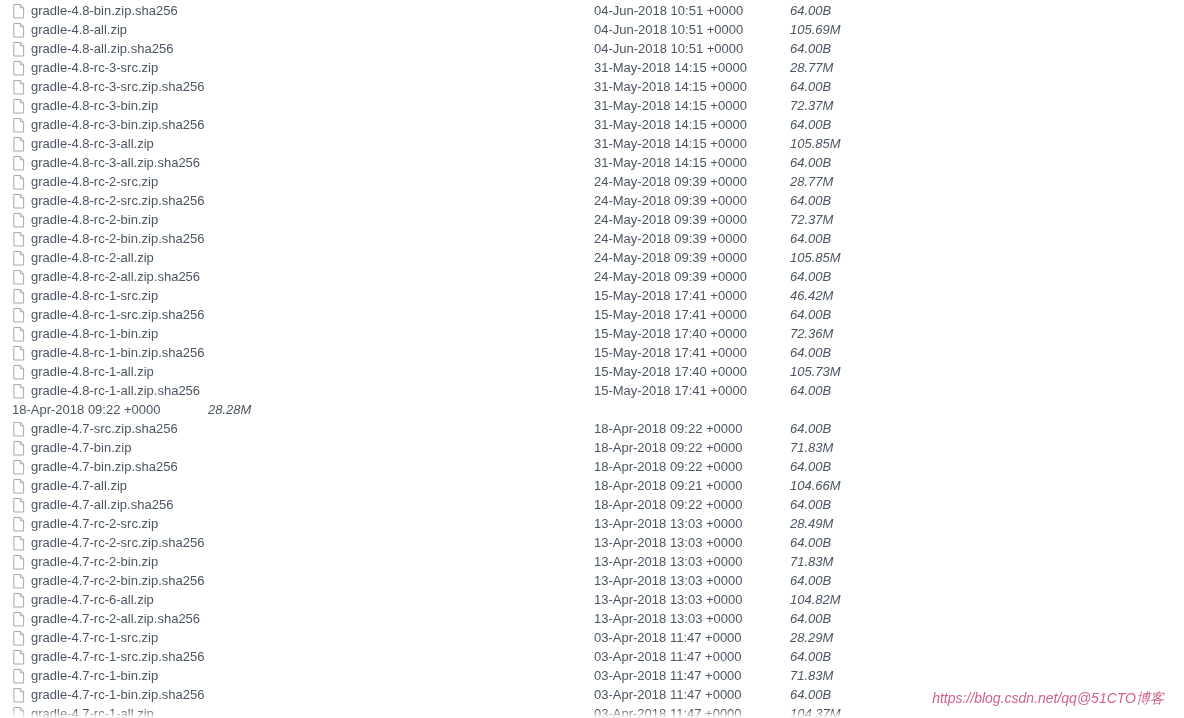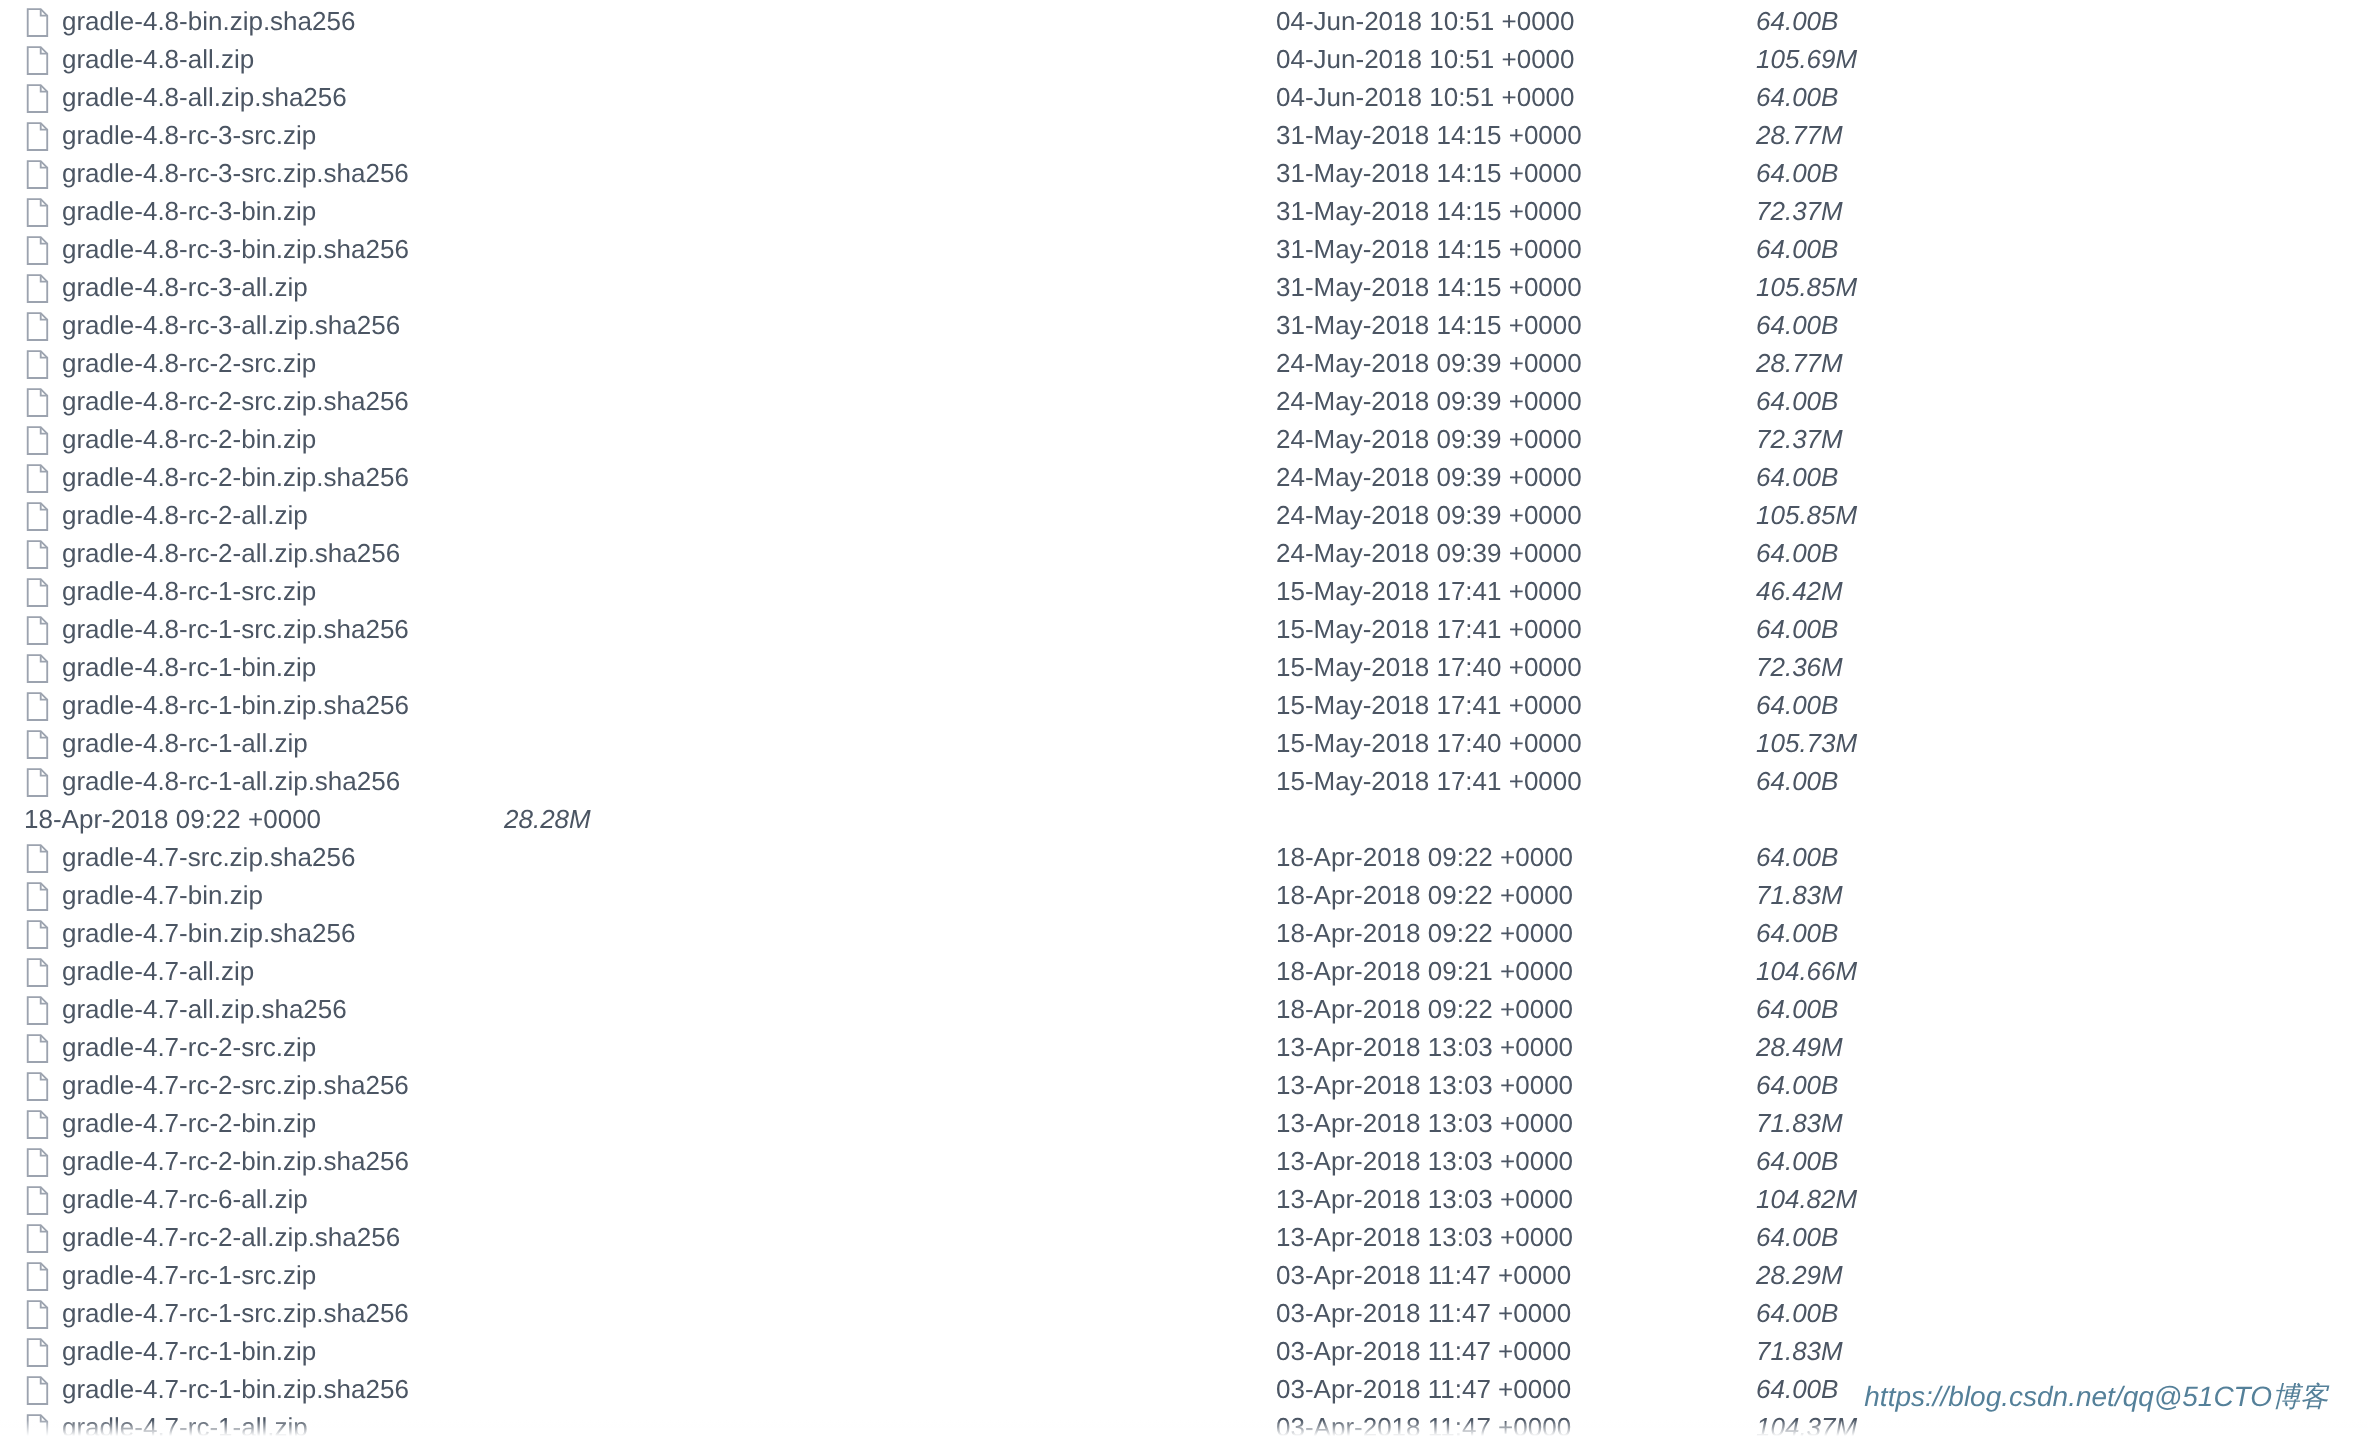--- a/index.html
+++ b/index.html
@@ -10,21 +10,20 @@
       background: #fff;
       padding: 2px 12px;
       line-height: 1.45;
     }
     .file-list { width: 100%; }
     .file-row {
       display: flex;
       align-items: center;
       height: 19px;
       white-space: nowrap;
-      gap: 44px;
     }
     .col-name {
       display: flex;
       align-items: center;
       width: 582px;
       flex-shrink: 0;
     }
     .col-date {
       width: 196px;
       flex-shrink: 0;
@@ -42,21 +41,21 @@
     }
     .file-icon svg { display: block; }
     .file-link {
       color: #4b5563;
       text-decoration: none;
     }
     .watermark {
       position: fixed;
       right: 20px;
       bottom: 10px;
-      color: #0c4a6e;
+      color: #be185d;
       font-size: 14px;
       opacity: 0.7;
       font-style: italic;
       pointer-events: none;
     }
     .overflow-fade {
       position: fixed;
       left: 0; right: 0; bottom: 0;
       height: 8px;
       background: linear-gradient(to bottom, rgba(255,255,255,0), #fff);

